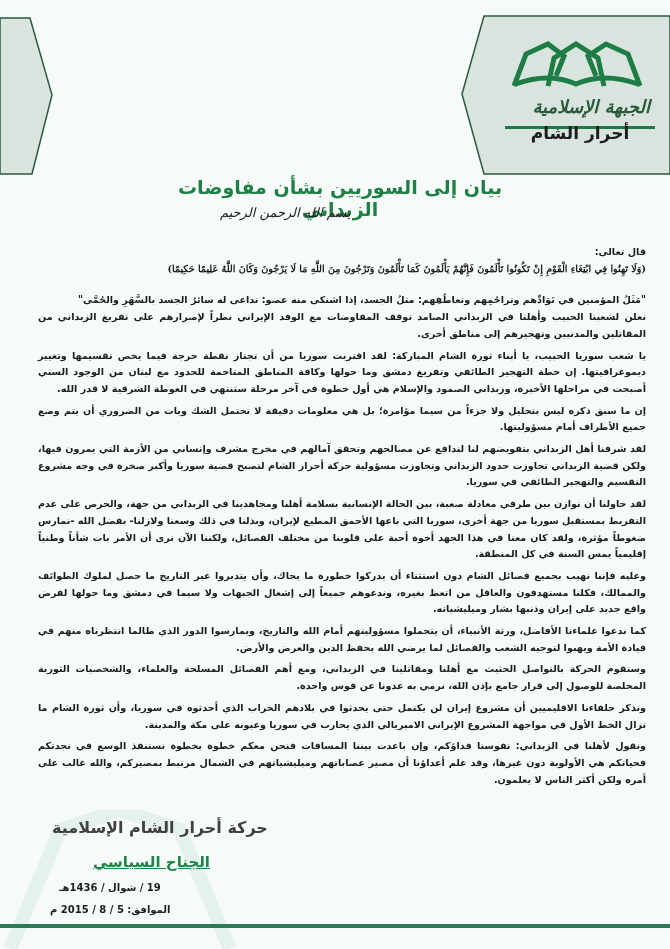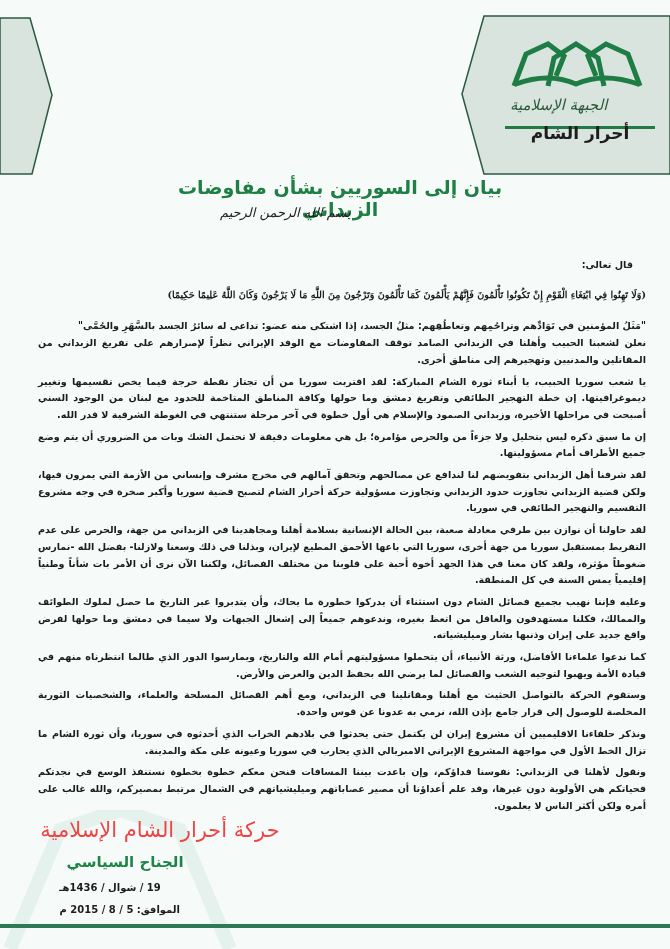--- a/index.html
+++ b/index.html
@@ -13,22 +13,22 @@
     .left-tab { position: absolute; left: 0; top: 16px; width: 54px; height: 160px; }
     .logo-box { position: absolute; left: 456px; top: 14px; width: 214px; height: 162px; }
     .logo-text-ar {
       position: absolute; left: 505px; top: 123px; width: 150px;
       text-align: center; direction: rtl;
       font-family: "DejaVu Sans", sans-serif; font-weight: bold;
       font-size: 17px; color: #1d1d1d; letter-spacing: 1px;
     }
     .logo-calligraphy {
       position: absolute; left: 510px; top: 96px; width: 140px;
-      text-align: left; direction: rtl;
-      font-family: "DejaVu Serif", serif; font-size: 15px; color: #2b5a3a; font-style: italic;
+      text-align: right; direction: rtl;
+      font-family: "DejaVu Serif", serif; font-size: 18px; color: #2b5a3a; font-style: italic; font-weight: bold;
     }
     .logo-rule { position: absolute; left: 505px; top: 126px; width: 150px; height: 3px; background: #1f7a45; }
 
     .title {
       position: absolute; left: 150px; top: 176px; width: 380px;
       text-align: center; direction: rtl;
       font-family: "DejaVu Sans", sans-serif; font-weight: bold;
       font-size: 19px; color: #1f7f45;
     }
     .bismillah {
@@ -37,34 +37,34 @@
       font-family: "DejaVu Serif", serif; font-size: 13px; color: #222;
       font-style: italic; letter-spacing: 1px;
     }
     .content {
       position: absolute; left: 38px; top: 244px; width: 608px;
       direction: rtl; text-align: justify;
       font-family: "DejaVu Sans", sans-serif; font-weight: bold;
       font-size: 9.6px; line-height: 16.7px; color: #1c1c1c;
     }
     .content p { margin: 0 0 5px 0; }
-    .quote-intro { margin: 13px !important; }
+    .quote-intro { margin: 0 !important; }
     .quran { margin: 0 0 15px 0 !important; font-family: "DejaVu Serif", serif; }
     .hadith { margin: 0 !important; }
 
     .signature {
       position: absolute; left: 40px; top: 818px; width: 240px;
       direction: rtl; text-align: center;
     }
-    .sig-org { font-family: "DejaVu Sans", sans-serif; font-weight: normal; font-size: 21px; color: #ef4444; }
-    .sig-wing { position: absolute; left: 40px; top: 853px; width: 170px; direction: rtl; text-align: center;
-      font-family: "DejaVu Sans", sans-serif; font-weight: bold; font-size: 15px; color: #1f8547; }
+    .sig-org { font-family: "DejaVu Sans", sans-serif; font-weight: bold; font-size: 16px; color: #404040; }
+    .sig-wing { position: absolute; left: 40px; top: 853px; width: 170px; direction: rtl; 
+      font-family: "DejaVu Sans", sans-serif; font-weight: bold; font-size: 15px; color: #1f8547; text-decoration: underline; }
     .sig-hijri { position: absolute; left: 40px; top: 882px; width: 140px; direction: rtl; text-align: center;
       font-family: "DejaVu Sans", sans-serif; font-weight: bold; font-size: 10px; color: #1c1c1c; }
-    .sig-greg { position: absolute; left: 50px; top: 904px; width: 130px; direction: rtl; text-align: right;
+    .sig-greg { position: absolute; left: 50px; top: 904px; width: 130px; direction: rtl; text-align: left;
       font-family: "DejaVu Sans", sans-serif; font-weight: bold; font-size: 10px; color: #1c1c1c; }
     .bottom-rule { position: absolute; left: 0; top: 924px; width: 670px; height: 4px; background: #2e7a52; }
     .watermark { position: absolute; left: 0; top: 810px; width: 240px; height: 139px; opacity: 0.07; }
   </style>
 </head>
 <body>
 
 <svg class="left-tab" viewBox="0 0 54 160">
   <polygon points="0,2 30,2 52,79 32,158 0,158" fill="#d9e4df" stroke="#2b5a3f" stroke-width="1.5"></polygon>
 </svg>
@@ -84,21 +84,21 @@
 
 <div class="title">بيان إلى السوريين بشأن مفاوضات الزبداني</div>
 <div class="bismillah">بسم الله الرحمن الرحيم</div>
 
 <div class="content">
   <p class="quote-intro">قال تعالى:</p>
   <p class="quran">(وَلَا تَهِنُوا فِي ابْتِغَاءِ الْقَوْمِ إِنْ تَكُونُوا تَأْلَمُونَ فَإِنَّهُمْ يَأْلَمُونَ كَمَا تَأْلَمُونَ وَتَرْجُونَ مِنَ اللَّهِ مَا لَا يَرْجُونَ وَكَانَ اللَّهُ عَلِيمًا حَكِيمًا)</p>
   <p class="hadith">"مَثَلُ المؤمنين في تَوَادِّهم وتراحُمِهم وتعاطُفِهم: مثلُ الجسد، إذا اشتكى منه عضو: تداعى له سائرُ الجسد بالسَّهَرِ والحُمَّى"</p>
   <p>نعلن لشعبنا الحبيب وأهلنا في الزبداني الصامد توقف المفاوضات مع الوفد الإيراني نظراً لإصرارهم على تفريغ الزبداني من المقاتلين والمدنيين وتهجيرهم إلى مناطق أخرى.</p>
   <p>يا شعب سوريا الحبيب، يا أبناء ثورة الشام المباركة: لقد اقتربت سوريا من أن تجتاز نقطة حرجة فيما يخص تقسيمها وتغيير ديموغرافيتها. إن خطة التهجير الطائفي وتفريغ دمشق وما حولها وكافة المناطق المتاخمة للحدود مع لبنان من الوجود السني أصبحت في مراحلها الأخيرة، وزبداني الصمود والإسلام هي أول خطوة في آخر مرحلة ستنتهي في الغوطة الشرقية لا قدر الله.</p>
-  <p>إن ما سبق ذكره ليس بتحليل ولا جزءاً من والحرص مؤامرة؛ بل هي معلومات دقيقة لا تحتمل الشك وبات من الضروري أن يتم وضع جميع الأطراف أمام مسؤوليتها.</p>
+  <p>إن ما سبق ذكره ليس بتحليل ولا جزءاً من سيما مؤامرة؛ بل هي معلومات دقيقة لا تحتمل الشك وبات من الضروري أن يتم وضع جميع الأطراف أمام مسؤوليتها.</p>
   <p>لقد شرفنا أهل الزبداني بتفويضهم لنا لندافع عن مصالحهم وتحقق آمالهم في مخرج مشرف وإنساني من الأزمة التي يمرون فيها، ولكن قضية الزبداني تجاوزت حدود الزبداني وتجاوزت مسؤولية حركة أحرار الشام لتصبح قضية سوريا وأكبر صخرة في وجه مشروع التقسيم والتهجير الطائفي في سوريا.</p>
   <p>لقد حاولنا أن نوازن بين طرفي معادلة صعبة، بين الحالة الإنسانية بسلامة أهلنا ومجاهدينا في الزبداني من جهة، والحرص على عدم التفريط بمستقبل سوريا من جهة أخرى، سوريا التي باعها الأحمق المطيع لإيران، وبذلنا في ذلك وسعنا ولازلنا- بفضل الله -نمارس ضغوطاً مؤثرة، ولقد كان معنا في هذا الجهد أخوة أحبة على قلوبنا من مختلف الفصائل، ولكننا الآن نرى أن الأمر بات شأناً وطنياً إقليمياً يمس السنة في كل المنطقة.</p>
   <p>وعليه فإننا نهيب بجميع فصائل الشام دون استثناء أن يدركوا خطورة ما يحاك، وأن يتدبروا عبر التاريخ ما حصل لملوك الطوائف والممالك، فكلنا مستهدفون والعاقل من اتعظ بغيره، وندعوهم جميعاً إلى إشعال الجبهات ولا سيما في دمشق وما حولها لفرض واقع جديد على إيران وذنبها بشار وميليشياته.</p>
   <p>كما ندعوا علماءنا الأفاضل، ورثة الأنبياء، أن يتحملوا مسؤوليتهم أمام الله والتاريخ، ويمارسوا الدور الذي طالما انتظرناه منهم في قيادة الأمة ويهبوا لتوجيه الشعب والفصائل لما يرضي الله بحفظ الدين والعرض والأرض.</p>
   <p>وستقوم الحركة بالتواصل الحثيث مع أهلنا ومقاتلينا في الزبداني، ومع أهم الفصائل المسلحة والعلماء، والشخصيات الثورية المخلصة للوصول إلى قرار جامع بإذن الله، نرمي به عدونا عن قوس واحدة.</p>
   <p>ونذكر حلفاءنا الاقليميين أن مشروع إيران لن يكتمل حتى يحدثوا في بلادهم الخراب الذي أحدثوه في سوريا، وأن ثورة الشام ما تزال الخط الأول في مواجهة المشروع الإيراني الامبريالي الذي يحارب في سوريا وعيونه على مكة والمدينة.</p>
   <p>ونقول لأهلنا في الزبداني: نفوسنا فداؤكم، وإن باعدت بيننا المسافات فنحن معكم خطوة بخطوة نستنفذ الوسع في نجدتكم فحياتكم هي الأولوية دون غيرها، وقد علم أعداؤنا أن مصير عصاباتهم وميليشياتهم في الشمال مرتبط بمصيركم، والله غالب على أمره ولكن أكثر الناس لا يعلمون.</p>
 </div>
 
 <svg class="watermark" viewBox="0 0 240 139">

